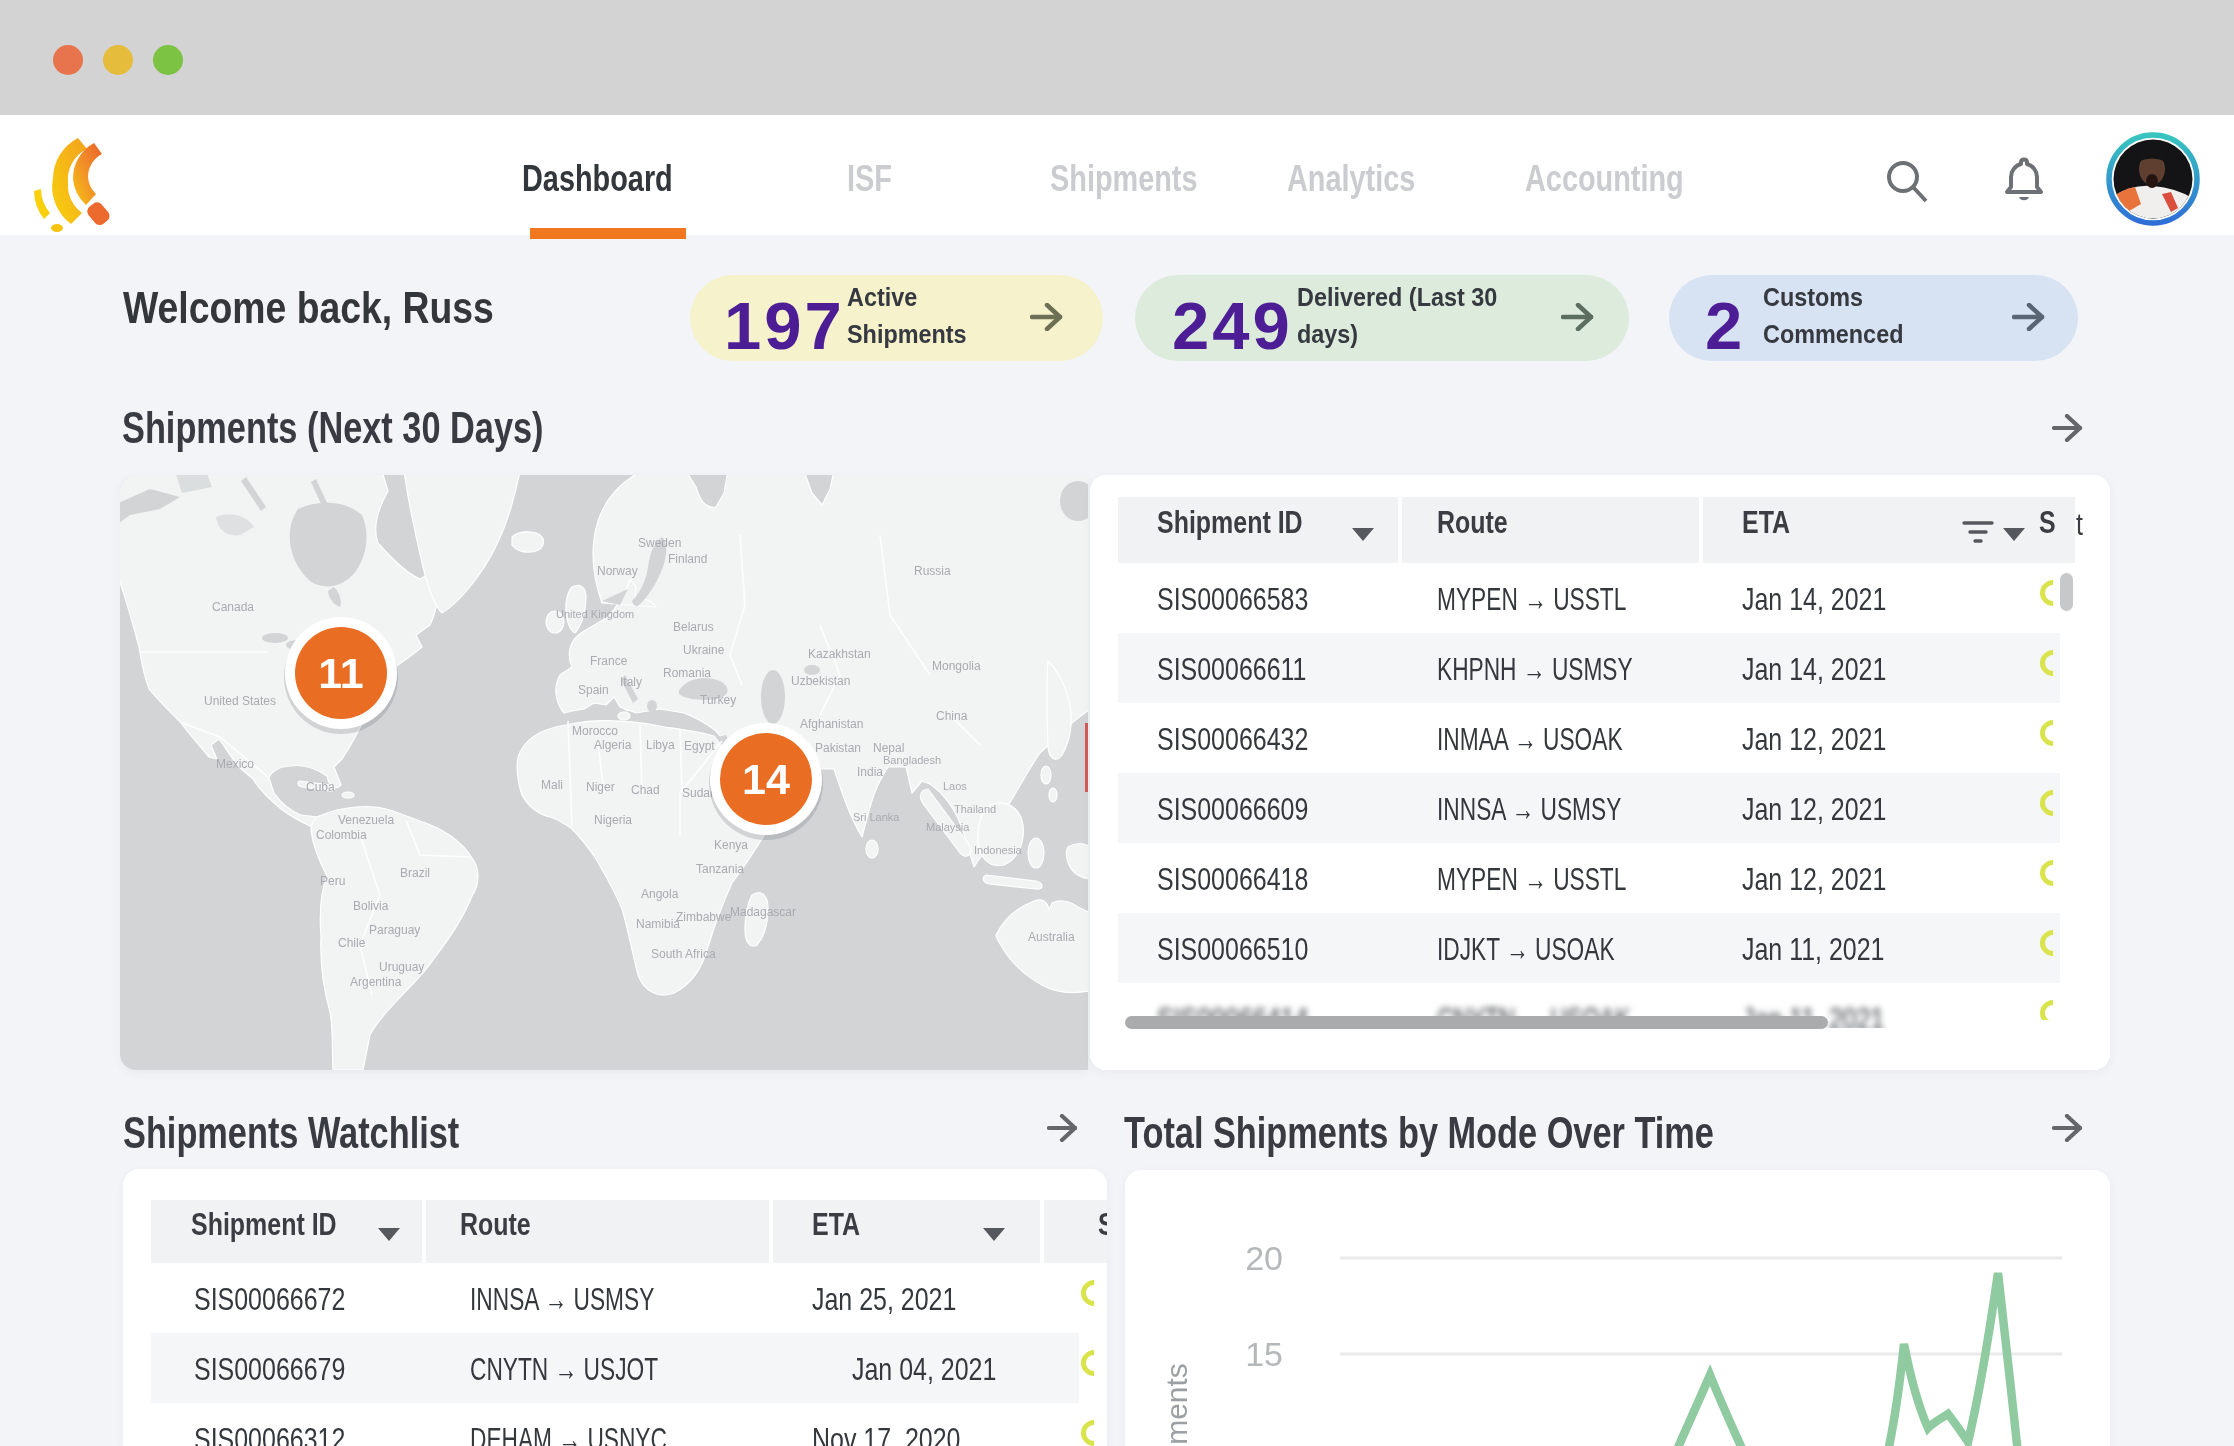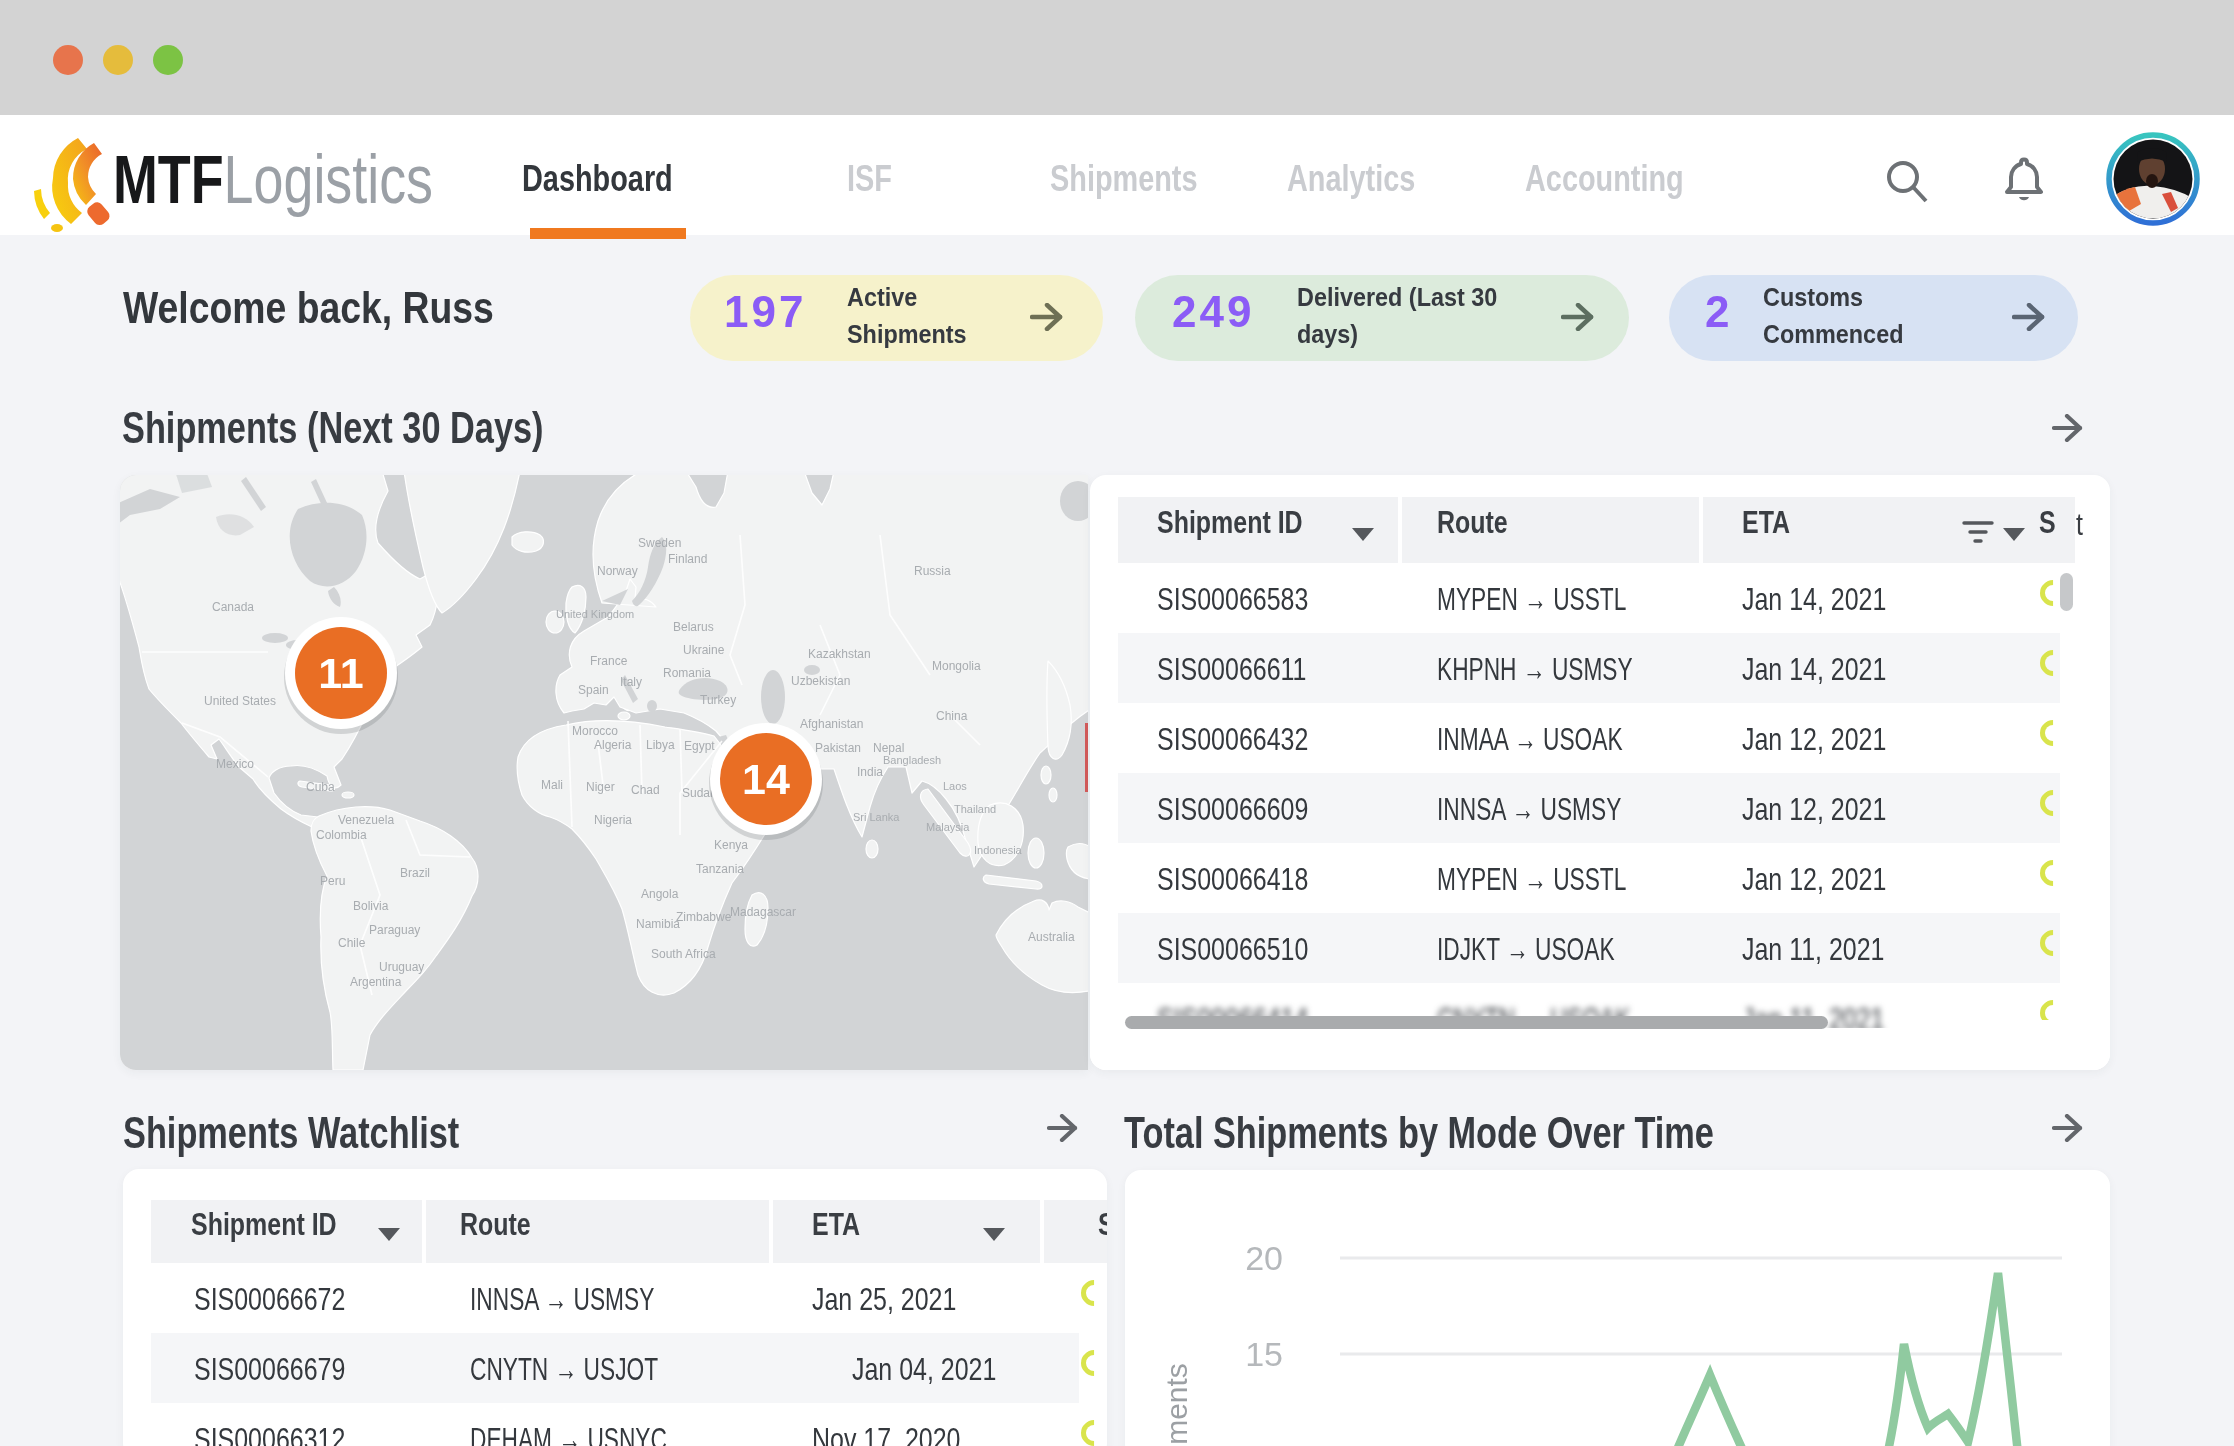--- a/index.html
+++ b/index.html
@@ -17,21 +17,21 @@
   .urlbar span { position:absolute; left:22px; top:12px; font-size:29px; color:#3e4247; }
 
   .header { position:absolute; left:0; top:115px; width:2234px; height:120px; background:#ffffff; }
   .wordmark { position:absolute; left:113px; top:25px; font-size:69px; font-weight:bold; color:#17181a; }
   .wordmark .lite { font-weight:normal; color:#9ba0a6; }
   .nav-item { position:absolute; top:43px; font-size:37px; color:#caccd0; font-weight:bold; }
   .nav-item.active { color:#33373c; }
   .nav-underline { position:absolute; left:530px; top:113px; width:156px; height:11px; background:#f0791f; }
 
   .pill { position:absolute; top:275px; height:86px; border-radius:43px; }
-  .num { position:absolute; font-weight:bold; font-size:44px; color:#8b5cf6; letter-spacing:3px; }
+  .num { position:absolute; font-weight:bold; font-size:67px; color:#4c1d95; letter-spacing:3px; }
   .plbl { position:absolute; font-size:26px; font-weight:bold; color:#363a40; line-height:37px; }
 
   .sect { position:absolute; font-size:44px; font-weight:bold; color:#383c42; }
 
   .card { position:absolute; background:#ffffff; border-radius:16px; box-shadow:0 3px 10px rgba(40,50,60,0.05); }
 
   .thead { position:absolute; background:#f1f2f4; }
   .th { position:absolute; font-size:32px; font-weight:bold; color:#3a3e43; }
   .tdiv { position:absolute; width:4px; background:#ffffff; }
   .cell { position:absolute; font-size:32px; color:#34383d; }
@@ -60,21 +60,20 @@
         <stop offset="0" stop-color="#f8d00e"></stop>
           <stop offset="1" stop-color="#f3a21e"></stop>
       </linearGradient>
     </defs>
     <path d="M 48,3 A 46,46 0 0 0 23,43 A 46,46 0 0 0 41,89 L 52,78 A 34,34 0 0 1 38,48 A 34,34 0 0 1 57,14 Z" fill="url(#lg2)"></path>
     <path d="M 64,8 A 40,40 0 0 0 43,44 A 40,40 0 0 0 56,70 L 66,59 A 26,26 0 0 1 58,42 A 26,26 0 0 1 72,19 Z" fill="url(#lg1)"></path>
     <rect x="60" y="68" width="17" height="22" rx="6" transform="rotate(-40 68 79)" fill="#ed6a2e"></rect>
     <path d="M 4,56 A 46,46 0 0 0 14,84 L 20,78 A 38,38 0 0 1 11,54 Z" fill="#f8d00e"></path>
     <ellipse cx="27" cy="93" rx="6" ry="4" fill="#f6c411"></ellipse>
   </svg>
-  <div class="wordmark"><span class="t">MTF<span class="lite">Logistics</span></span></div>
   <div class="nav-item active" style="left:522px;"><span class="t">Dashboard</span></div>
   <div class="nav-item" style="left:847px;"><span class="t">ISF</span></div>
   <div class="nav-item" style="left:1050px;"><span class="t">Shipments</span></div>
   <div class="nav-item" style="left:1287px;"><span class="t">Analytics</span></div>
   <div class="nav-item" style="left:1525px;"><span class="t">Accounting</span></div>
   <div class="nav-underline"></div>
   <svg class="abs" style="left:1884px; top:43px;" width="46" height="48" viewBox="0 0 46 48" fill="none" stroke="#6d7175" stroke-width="4">
     <circle cx="19" cy="19" r="14"></circle>
       <line x1="29.5" y1="29.5" x2="42" y2="43"></line>
   </svg>

